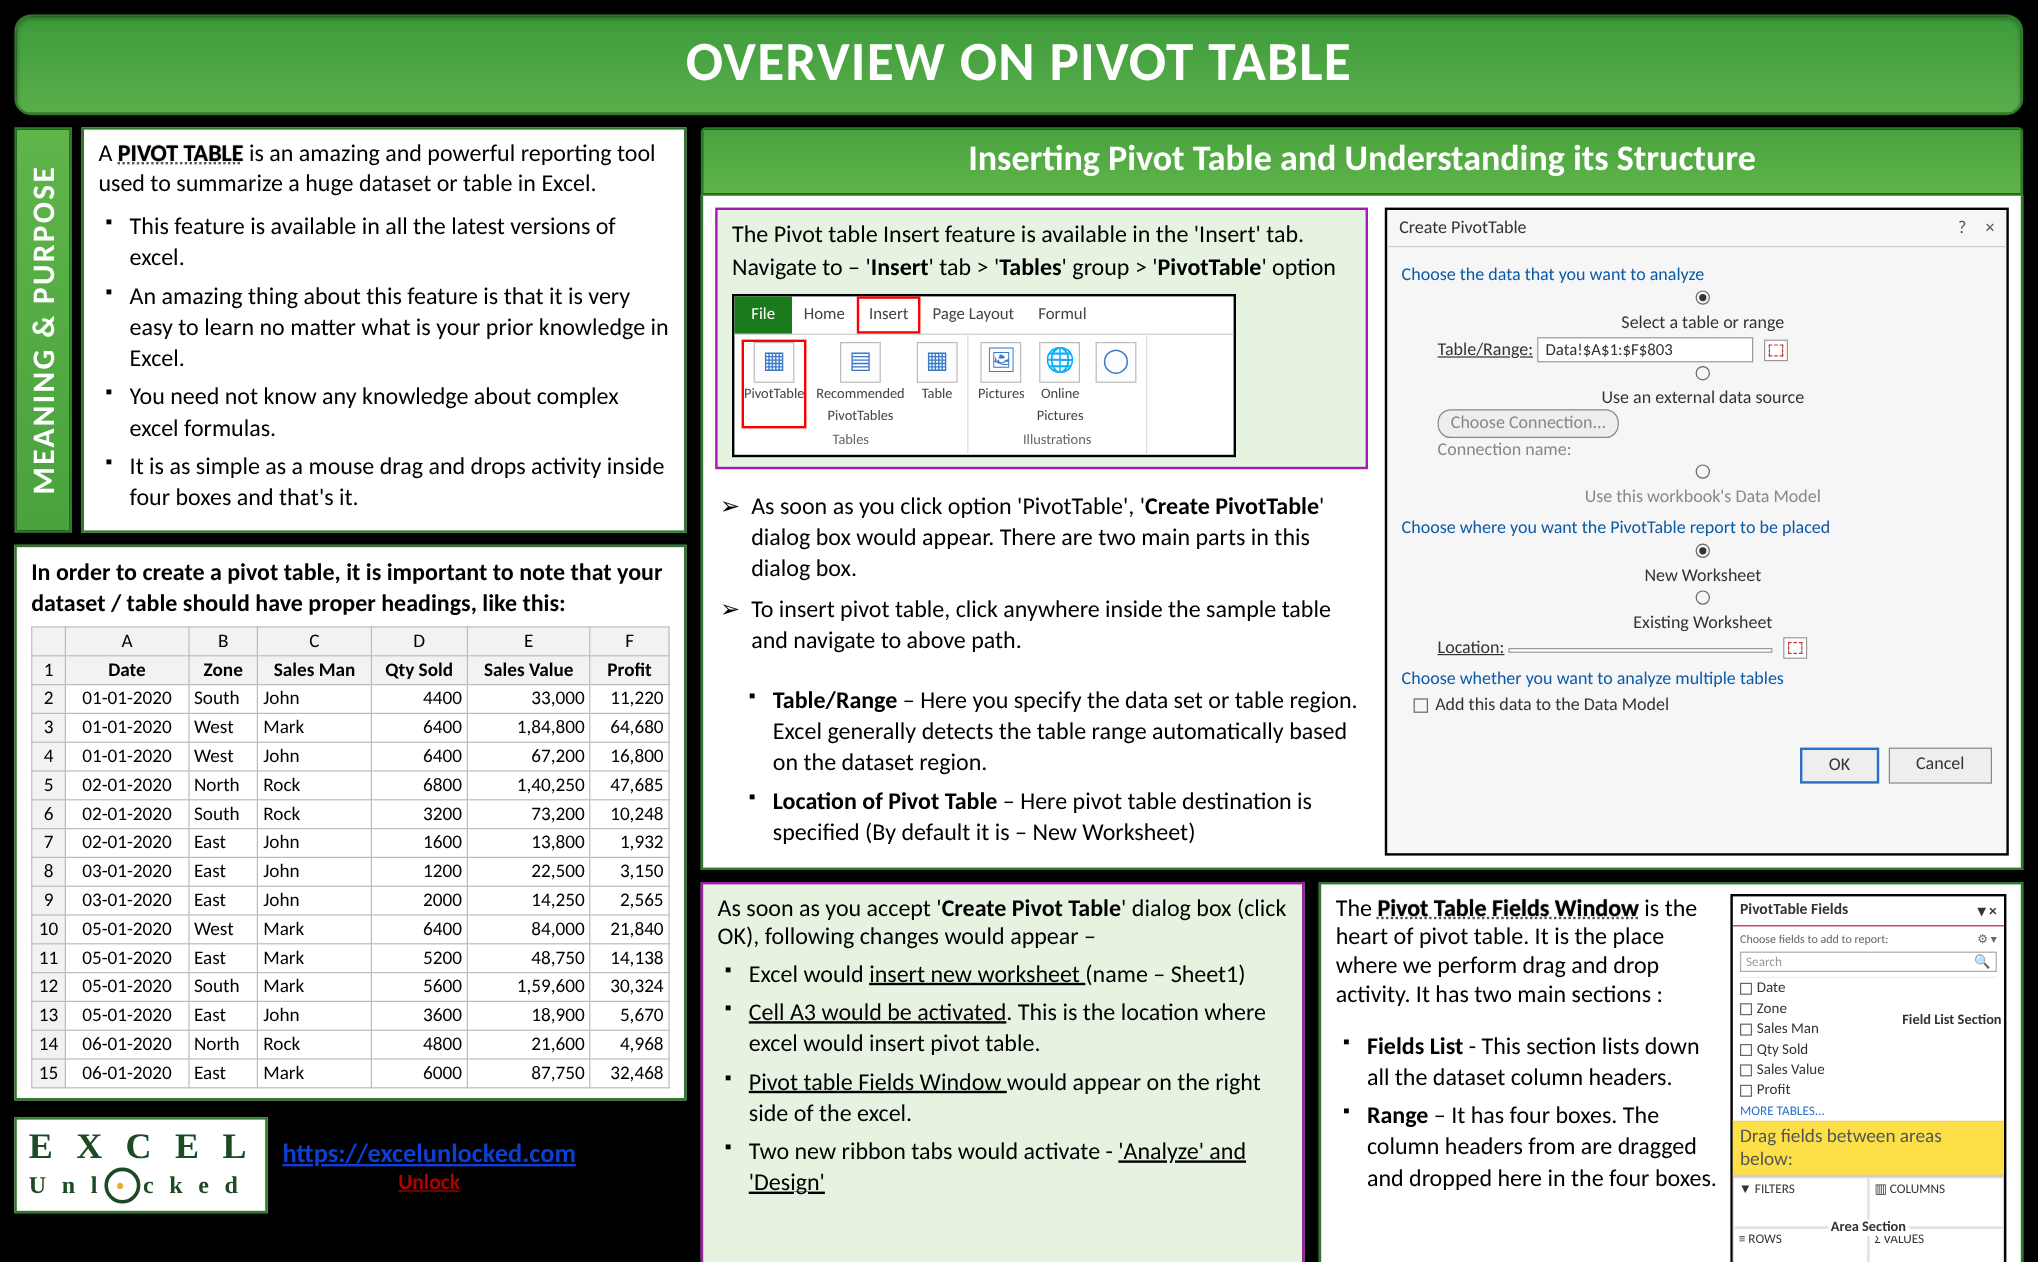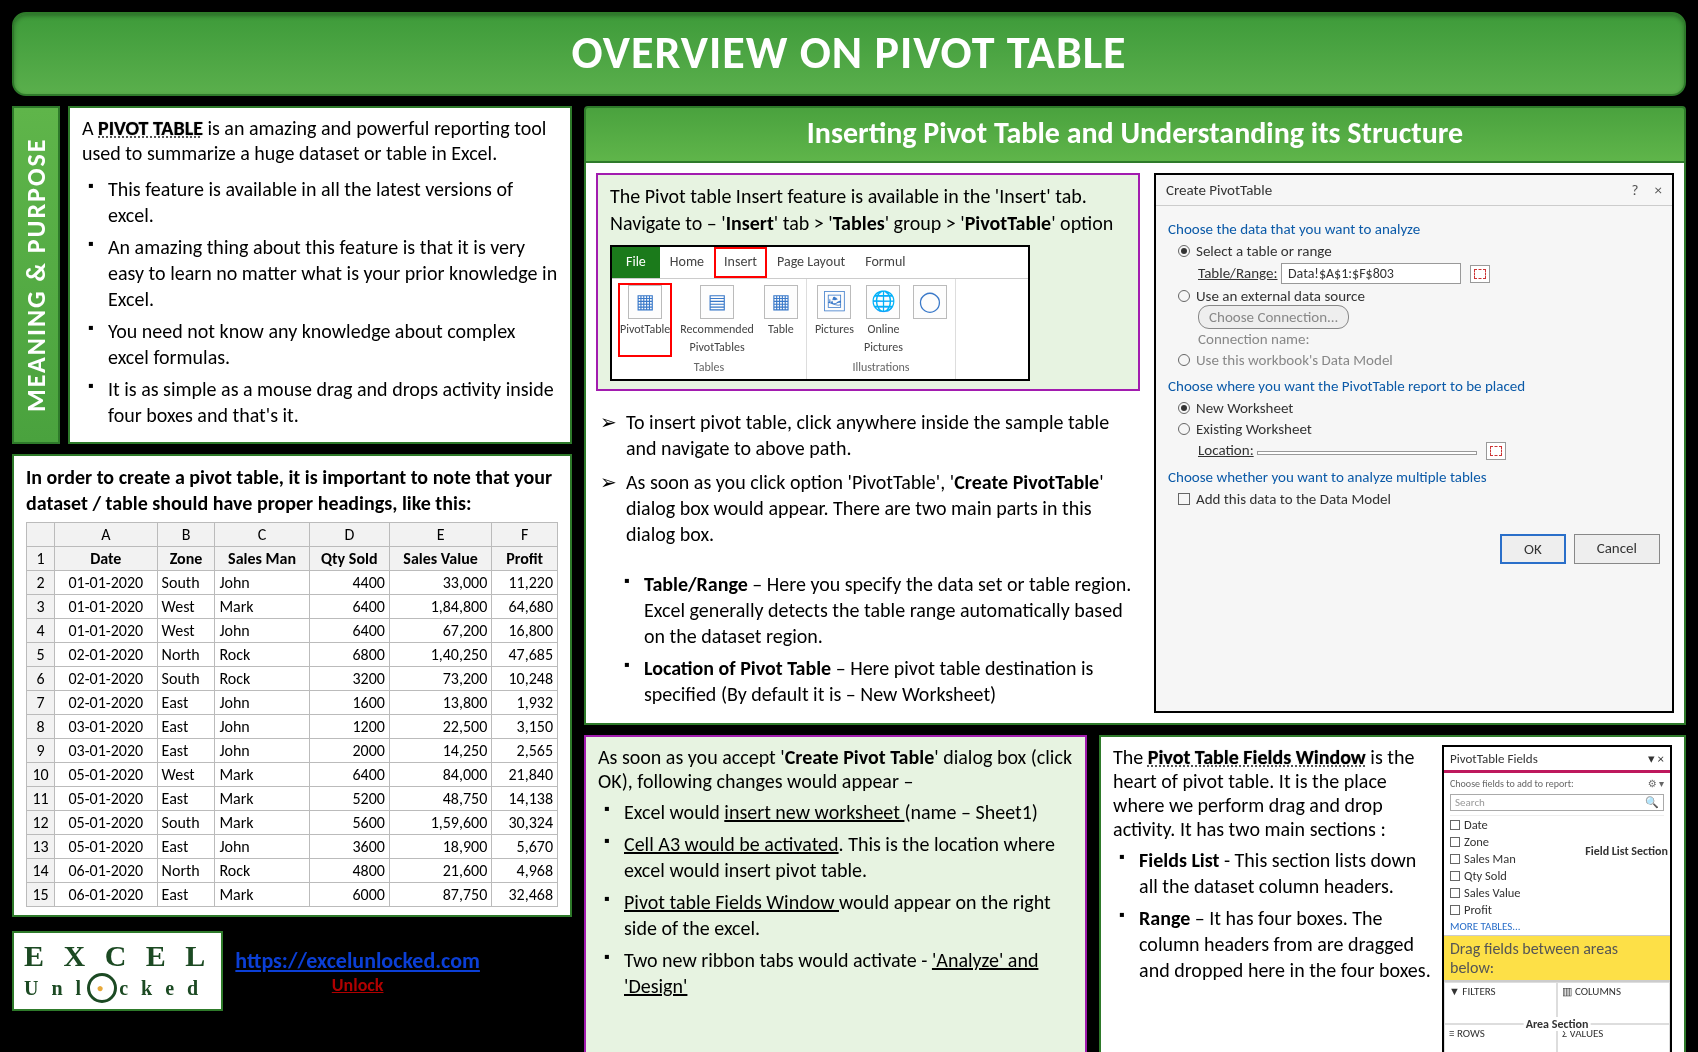--- a/index.html
+++ b/index.html
@@ -104,39 +104,39 @@
   
   .dialog {
     border:2px solid #000; background:#f6f6f6; width:520px; font-size:15px;
     padding:0; color:#333;
   }
   .dialog .titlebar { display:flex; justify-content:space-between; padding:6px 10px; border-bottom:1px solid #ccc; }
   .dialog .closes { display:flex; gap:16px; color:#555; }
   .dialog .body { padding:8px 12px; }
   .dlg-sec { margin:6px 0 8px; }
   .dlg-sec .hdr { color:#0b5aa8; margin-bottom:4px; }
-  .radio { display:flex; align-items:center; gap:6px; margin:3px 0 3px 10px; }
+  .radio { display:flex; align-items:center; gap:6px; margin:3px 0 3px 10px;flex-direction:column; }
   .radio .dot { width:12px; height:12px; border:1px solid #666; border-radius:50%; display:inline-flex; align-items:center; justify-content:center; }
   .radio .dot.sel::after { content:""; width:6px; height:6px; background:#333; border-radius:50%; }
   .inline-input { display:inline-block; border:1px solid #999; background:#fff; padding:1px 6px; min-width:180px; font-size:14px; }
   .btnrow { display:flex; justify-content:flex-end; gap:8px; padding:10px 12px; }
   .btn { border:1px solid #888; background:#eee; padding:4px 22px; font-size:15px; }
   .btn.ok { border:2px solid #2a6fc9; }
   .chk { display:flex; align-items:center; gap:6px; margin-left:10px; }
   .chk .box { width:12px; height:12px; border:1px solid #666; display:inline-block; }
   .muted { color:#888;border-radius:11px; }
   .pickbtn { display:inline-block; width:20px; height:18px; border:1px solid #999; background:#fff; vertical-align:middle; margin-left:6px; position:relative; }
   .pickbtn::after{ content:""; position:absolute; inset:3px; border:1px dashed #c33; }
 
   
   .fields {
     border:2px solid #000; background:#fff; width:230px; font-size:12.5px; color:#333;
     display:flex; flex-direction:column;
   }
-  .fields .hdr { display:flex; justify-content:space-between; padding:4px 6px; border-bottom:3px solid #be185d; font-weight:400; font-size:13px;}
+  .fields .hdr { display:flex; justify-content:space-between; padding:4px 6px; border-bottom:1px solid #be185d; font-weight:700; font-size:13px;}
   .fields .sub { font-size:10px; color:#666; padding:4px 6px; display:flex; justify-content:space-between; }
   .fields .search { margin:0 6px 4px; border:1px solid #aaa; padding:1px 4px; font-size:11px; color:#999; display:flex; justify-content:space-between;gap:40px;}
   .fields .flist { margin:0 6px; border-top:1px solid #eee; position:relative; }
   .fields .flist .item { display:flex; gap:4px; align-items:center; padding:1px 0; }
   .fields .flist .cb { width:10px; height:10px; border:1px solid #666; }
   .fields .more { color:#2a6fc9; font-size:11px; padding:2px 6px; }
   .fields .draghdr { font-size:16px; color:#555; border-top:1px solid #ccc; border-bottom:1px solid #ccc; padding:3px 6px; background:#fde047;}
   .fields .areas { display:grid; grid-template-columns:1fr 1fr; grid-template-rows:42px 42px; border-top:1px solid #ccc; position:relative;}
   .fields .areas > div { border:1px solid #ddd; padding:2px 4px; font-size:11px; }
   .fields .foot { display:flex; justify-content:space-between; align-items:center; padding:4px 6px; border-top:1px solid #ccc; font-size:11px;}
@@ -420,22 +420,22 @@
                         </div>
                       </div>
                       <div class="lbl">Illustrations</div>
                     </div>
                   </div>
                 </div>
               </div>
             </div>
 
             <ul class="ar" id="steps-list">
+                <li>As soon as you click option 'PivotTable', '<b>Create PivotTable</b>' dialog box would appear. There are two main parts in this dialog box.</li>
                 <li>To insert pivot table, click anywhere inside the sample table and navigate to above path.</li>
-                <li>As soon as you click option 'PivotTable', '<b>Create PivotTable</b>' dialog box would appear. There are two main parts in this dialog box.</li>
               </ul>
             <ul class="sq" id="parts-list" style="margin-left:22px;">
                 <li><b>Table/Range</b> – Here you specify the data set or table region. Excel generally detects the table range automatically based on the dataset region.</li>
                 <li><b>Location of Pivot Table</b> – Here pivot table destination is specified (By default it is – New Worksheet)</li>
               </ul>
           </div>
 
           <div class="dialog">
             <div class="titlebar">
               <span>Create PivotTable</span>
@@ -512,21 +512,21 @@
               <li><u>Pivot table Fields Window </u>would appear on the right side of the excel.</li>
               <li>Two new ribbon tabs would activate - <u>'Analyze' and 'Design'</u></li>
             </ul>
         </div>
 
         <div class="box-white bottom-right">
           <div class="txt">
             <p>
               <span>The </span><b class="term">Pivot Table Fields Window</b><span> is the heart of pivot table. It is the place where we perform drag and drop activity. It has two main sections :</span>
             </p>
-            <ul class="sq" id="fields-items" style="margin-top:6px;">
+            <ul class="sq" id="fields-items" style="margin-top:18px;">
                 <li><b>Fields List</b> - This section lists down all the dataset column headers.</li>
                 <li><b>Range</b> – It has four boxes. The column headers from are dragged and dropped here in the four boxes.</li>
               </ul>
           </div>
           <div class="fields">
             <div class="hdr">
                 <span>PivotTable Fields</span>
                 <span>▾ ×</span>
               </div>
             <div class="sub">

